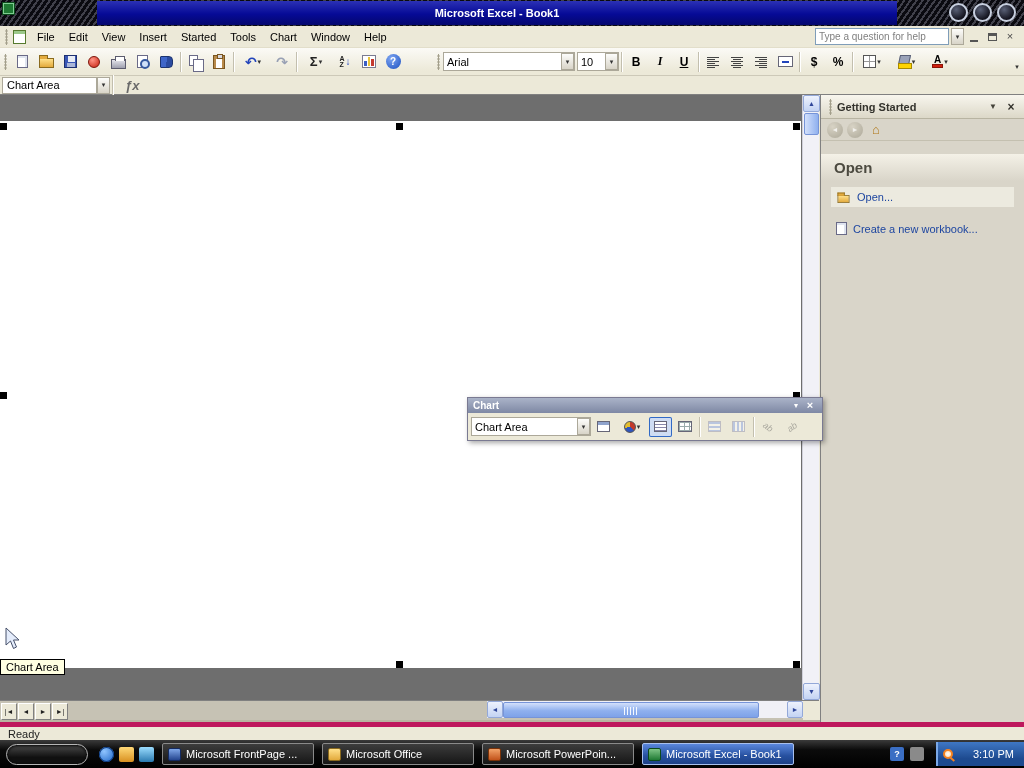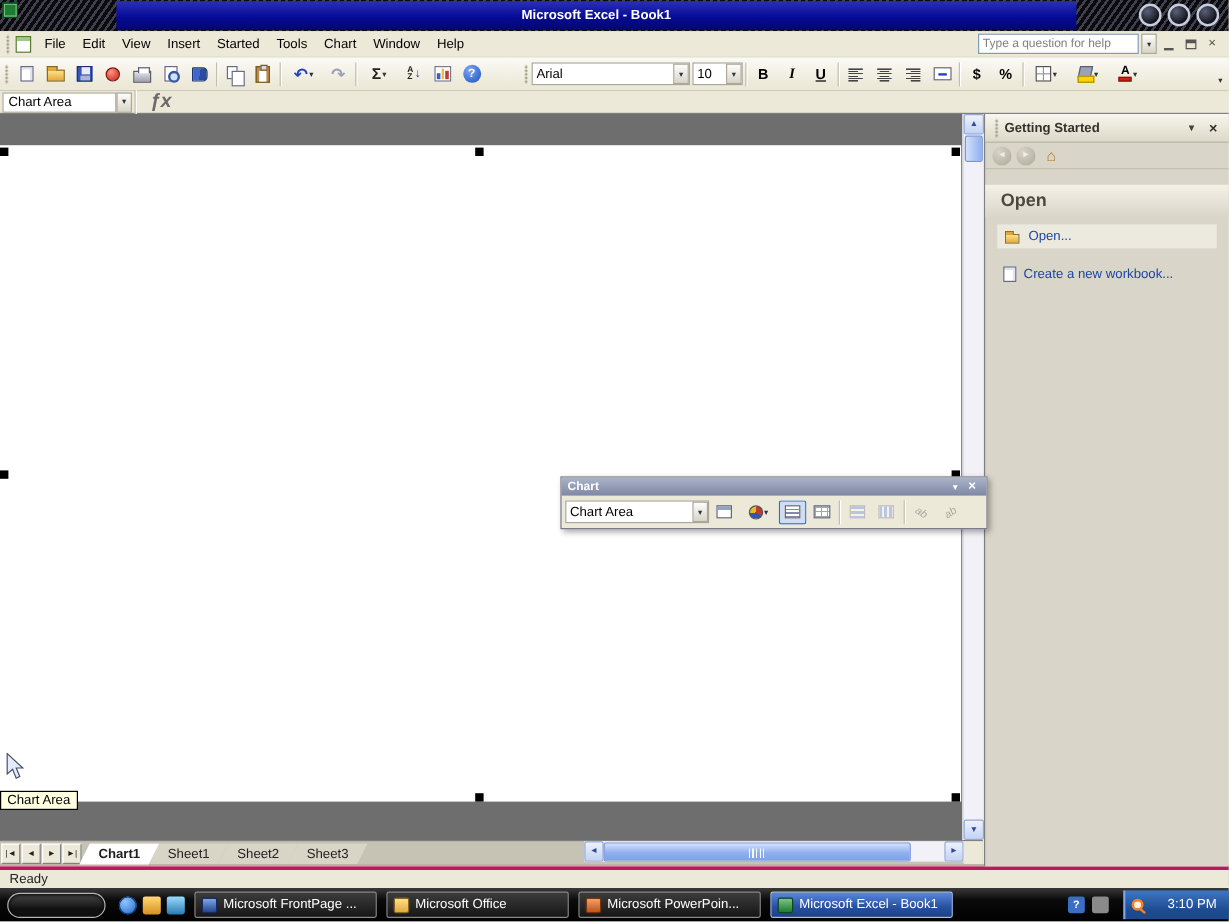--- a/index.html
+++ b/index.html
@@ -101,21 +101,21 @@
   .i-fontcolor{display:flex;flex-direction:column;align-items:center;line-height:9px}
   .i-fontcolor b{font-size:10px}
   .i-fontcolor i{display:block;width:11px;height:4px;background:#d02010;border:1px solid #8a1408}
   #tb-options{margin-left:auto;width:13px;height:22px;display:flex;align-items:flex-end;justify-content:center;padding-bottom:2px}
 
   
   #formulabar{position:absolute;left:0;top:76px;width:1024px;height:19px;background:#ece9d8;
     border-bottom:1px solid #808080;display:flex;align-items:center;padding:0 2px}
   #namebox{width:95px;height:17px;background:#fff;border:1px solid #aca899;display:flex;align-items:center}
   #namebox input{width:100%;border:none;outline:none;font-size:11px;padding:0 4px;font-family:"Liberation Sans",sans-serif;background:transparent}
-  #fx{color:#6a6a6a;font-style:italic;font-weight:bold;font-size:16px;margin-left:10px}
+  #fx{color:#6a6a6a;font-style:italic;font-weight:bold;font-size:13px;margin-left:10px}
 
   
   #chartsheet{position:absolute;left:0;top:95px;width:802px;height:605px;background:#6e6e6e;overflow:hidden}
   #chartcanvas{position:absolute;left:0;top:26px;width:801px;height:547px;background:#fff}
   .handle{position:absolute;width:7px;height:7px;background:#000}
 
   #vscroll{position:absolute;left:802px;top:95px;width:17px;height:605px;background:#f1f1f7;border-left:1px solid #d0d0da}
   .scr-btn{position:absolute;left:0;width:17px;height:17px;background:linear-gradient(#eef2fd,#c3d3f3);
     border:1px solid #93a8d8;color:#30479a;font-size:7px;display:flex;align-items:center;justify-content:center;border-radius:2px}
   #vs-up{top:0}#vs-down{bottom:0}
@@ -167,21 +167,21 @@
     font-size:7px;display:flex;align-items:center;justify-content:center;border-radius:2px;flex:0 0 16px}
   #h-thumb{width:256px;height:16px;border-radius:2px;background:linear-gradient(#d3e0fb,#8fb0ee 55%,#7ea2e8);
     border:1px solid #7694d8;position:relative}
   #h-thumb:after{content:"";position:absolute;left:50%;top:4px;width:13px;height:8px;margin-left:-7px;
     background:repeating-linear-gradient(90deg,#f4f8ff 0 1px,transparent 1px 3px)}
   #h-track-gap{flex:1}
   #scroll-corner{position:absolute;left:803px;top:701px;width:16px;height:21px;background:#ece9d8}
 
   
   #statusbar{position:absolute;left:0;top:722px;width:1024px;height:18px;background:#ece9d8;
-    border-top:3px solid #be185d;box-shadow:0 -2px 0 #b8b4a2;display:flex;align-items:center;padding:0 8px;color:#222}
+    border-top:5px solid #be185d;box-shadow:0 -2px 0 #b8b4a2;display:flex;align-items:center;padding:0 8px;color:#222}
 
   
   #taskpane{position:absolute;left:820px;top:95px;width:204px;height:627px;background:#d9d5c9;border-left:1px solid #808080;z-index:6}
   #tp-header{height:24px;display:flex;align-items:center;padding:0 5px;background:linear-gradient(#f8f6ee,#dcd8c8);border-bottom:1px solid #b8b4a2}
   #tp-header b{font-size:11px;color:#33322c;margin-left:2px}
   .tp-hbtn{margin-left:auto;width:16px;text-align:center;color:#44433a;font-size:8px}
   .tp-hclose{margin-left:2px;width:16px;text-align:center;color:#33322c;font-size:12px;font-weight:bold}
   #tp-nav{height:22px;display:flex;align-items:center;gap:4px;padding:0 6px;border-bottom:1px solid #c4c0b0}
   .tp-round{width:16px;height:16px;border-radius:50%;display:flex;align-items:center;justify-content:center;
     background:radial-gradient(circle at 35% 30%,#d8d3c4,#96917f);color:#fff;font-size:7px;opacity:.65}
@@ -445,26 +445,20 @@
     <polygon points="1,1 1,18 5.5,14 8.5,21.5 11.5,20 8.5,13 14,13" fill="#e4ecfb" stroke="#46506a" stroke-width="1"></polygon>
   </svg>
 </div>
 <div id="tooltip">Chart Area</div>
 
 <div id="tabsrow">
   <span class="tabnav">|◄</span>
   <span class="tabnav">◄</span>
   <span class="tabnav">►</span>
   <span class="tabnav">►|</span>
-  <div id="tabs">
-    <span class="stab active">Chart1</span>
-    <span class="stab">Sheet1</span>
-    <span class="stab">Sheet2</span>
-    <span class="stab">Sheet3</span>
-  </div>
 </div>
 <div id="hscroll">
   <span class="hbtn">◄</span>
   <span id="h-thumb"></span>
   <span id="h-track-gap"></span>
   <span class="hbtn">►</span>
 </div>
 <div id="scroll-corner"></div>
 
 <div id="statusbar">

